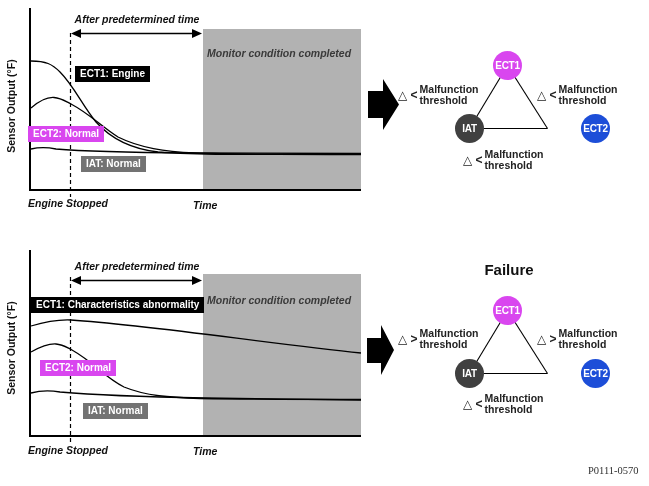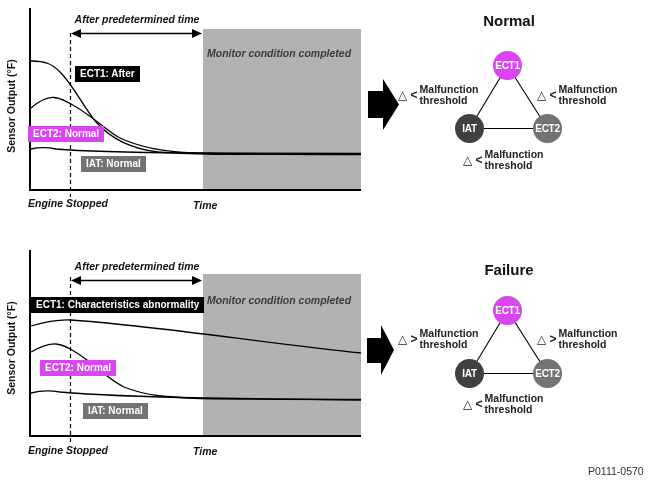--- a/index.html
+++ b/index.html
@@ -15,21 +15,21 @@
   .bg-black{background:#000000;}
   .bg-dgray{background:#d946ef;}
   .bg-mgray{background:#737373;}
   .rtitle{position:absolute;width:100px;text-align:center;font-weight:bold;
           font-size:15px;color:#111;white-space:nowrap;}
   .node{position:absolute;width:29px;height:29px;border-radius:50%;color:#fff;
         font-weight:bold;font-size:10px;display:flex;align-items:center;
         justify-content:center;letter-spacing:-0.3px;}
   .node-ect1{background:#d946ef;}
   .node-iat{background:#404040;}
-  .node-ect2{background:#737373;}
+  .node-ect2{background:#1d4ed8;margin-left:48px;}
   .thr{position:absolute;display:flex;align-items:center;font-weight:bold;
        font-size:10.5px;line-height:11px;color:#222;white-space:nowrap;}
   .thr .sym{font-size:12px;margin-right:2px;}
   .figcode{position:absolute;font-size:10.5px;color:#2f2f2f;white-space:nowrap;}
 </style>
 </head>
 <body>
 
 <div id="fig">
 
@@ -78,28 +78,27 @@
       <line x1="469.5" y1="373.5" x2="547.5" y2="373.5"></line>
     </g>
   </svg>
 
   <div class="yaxis" style="left:-53px;top:99px;">Sensor Output (°F)</div>
 
   <div class="ann" style="left:73px;top:13px;width:128px;text-align:center;">After predetermined time</div>
 
   <div class="ann monitor" style="left:207px;top:47px;">Monitor condition completed</div>
 
-  <div class="labox bg-black" style="left:75px;top:66px;">ECT1: After</div>
+  <div class="labox bg-black" style="left:75px;top:66px;">ECT1: Engine</div>
   <div class="labox bg-dgray" style="left:28px;top:126px;">ECT2: Normal</div>
   <div class="labox bg-mgray" style="left:81px;top:156px;">IAT: Normal</div>
 
   <div class="ann" style="left:28px;top:197px;">Engine Stopped</div>
   <div class="ann" style="left:193px;top:199px;">Time</div>
 
-  <div class="rtitle" style="left:459px;top:12px;">Normal</div>
 
   <div class="node node-ect1" style="left:493px;top:51px;">ECT1</div>
   <div class="node node-iat" style="left:455px;top:114px;">IAT</div>
   <div class="node node-ect2" style="left:533px;top:114px;">ECT2</div>
 
   <div class="thr" style="left:398px;top:84px;">
     <span class="sym">△ &lt;</span>
     <span>
       <div>Malfunction</div>
       <div>threshold</div>
@@ -154,15 +153,15 @@
     </span>
   </div>
   <div class="thr" style="left:463px;top:393px;">
     <span class="sym">△ &lt;</span>
     <span>
       <div>Malfunction</div>
       <div>threshold</div>
     </span>
   </div>
 
-  <div class="figcode" style="left:588px;top:465px;">P0111-0570</div>
+  <div class="figcode" style="left:588px;top:465px;font-family:Liberation Serif, serif;">P0111-0570</div>
 
 </div>
 
 </body></html>

